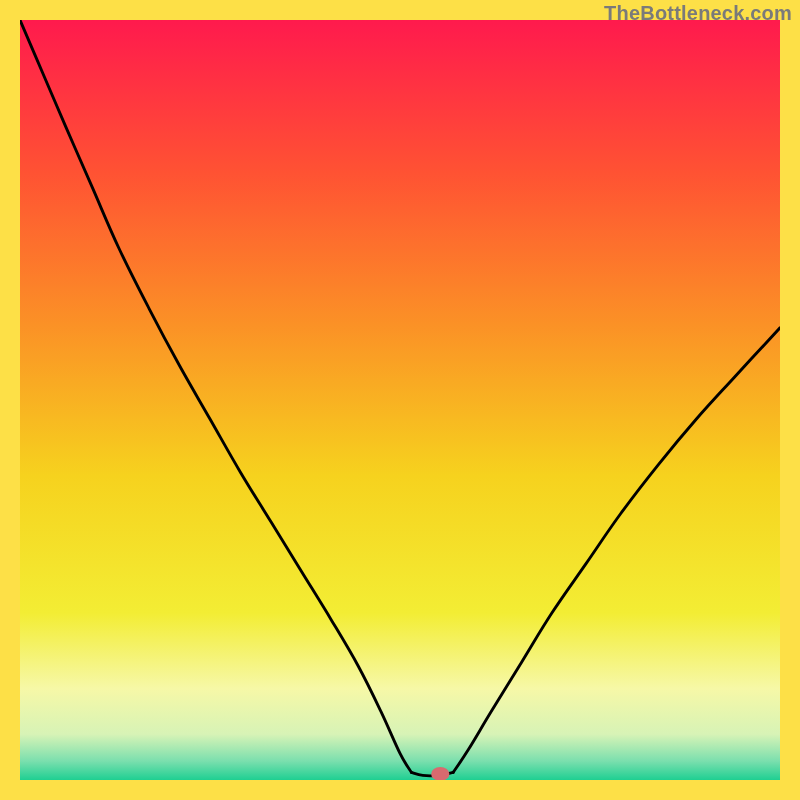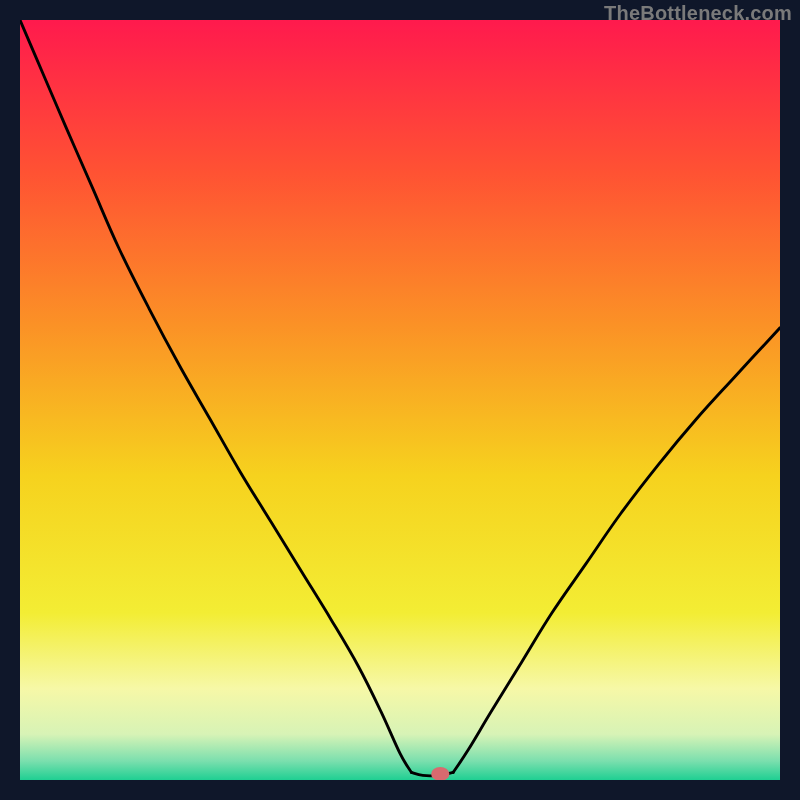--- a/index.html
+++ b/index.html
@@ -8,21 +8,21 @@
     width: 800px;
     height: 800px;
     background: #000;
     overflow: hidden;
     font-family: Arial, Helvetica, sans-serif;
   }
   .outer {
     width: 800px;
     height: 800px;
     position: relative;
-    background: #0f172a;
+    background: #fde047;
   }
   .watermark {
     position: absolute;
     top: 2px;
     right: 8px;
     font-size: 20px;
     font-weight: 600;
     color: #7a7a7a;
     letter-spacing: 0.2px;
     z-index: 10;

